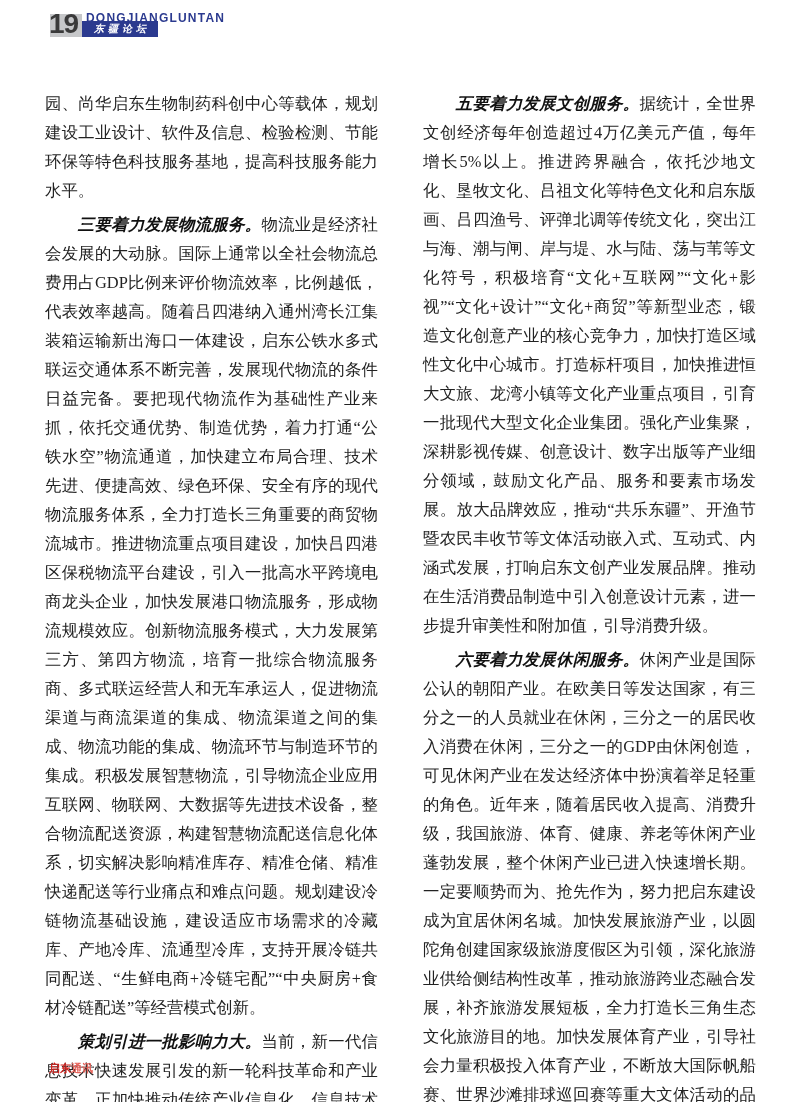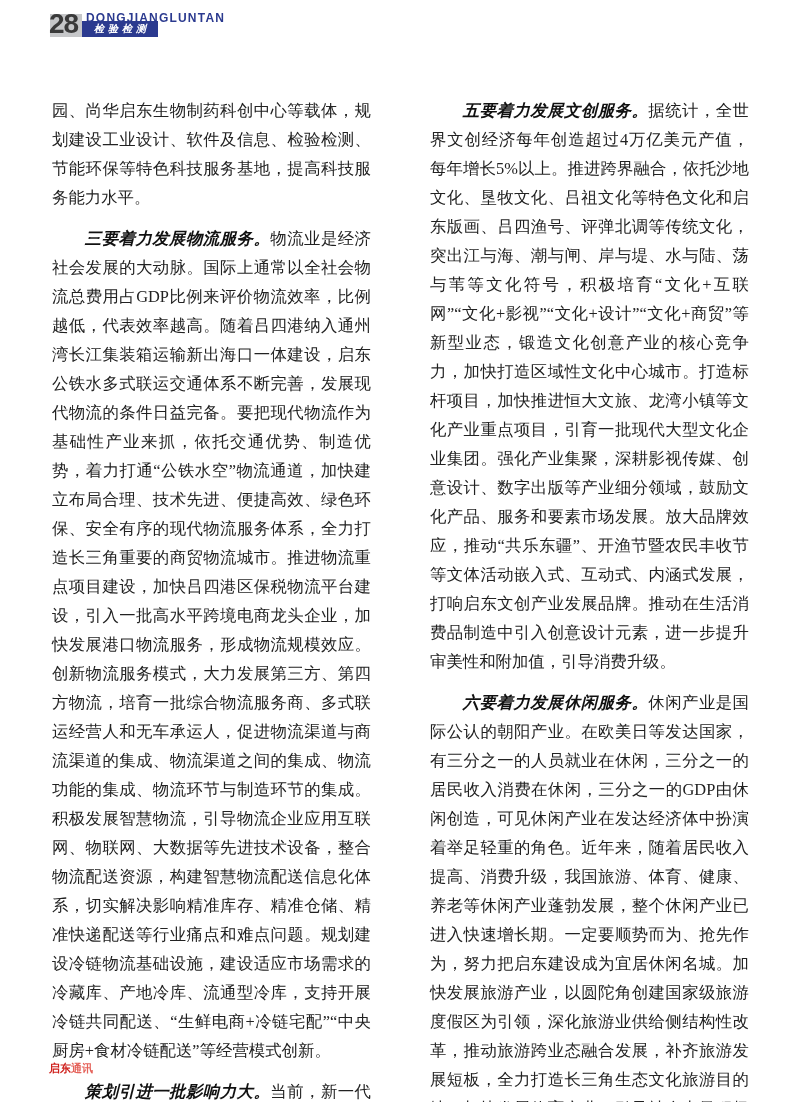--- a/index.html
+++ b/index.html
@@ -36,21 +36,21 @@
     letter-spacing:4px;text-indent:4px;
     font-style:italic;
   }
   
   .columns{
     position:absolute;left:40px;top:84px;width:721px;
     display:flex;gap:35px;
   }
   .col{width:343px;}
   .para{
-    margin:12px;
+    margin:5px;
     font-size:16.4px;line-height:29px;
     color:#222222;
     text-align:justify;
     text-justify:inter-character;
   }
   .para.indent{text-indent:2em;}
   .lead{
     font-weight:700;font-style:italic;color:#111111;
   }
   
@@ -63,24 +63,24 @@
     font-size:11.5px;color:#9a9a9a;line-height:15px;margin-top:48px;
   }
 </style>
 </head>
 <body>
 
 <div class="page">
 
   <header class="hdr">
     <div class="gray-box"></div>
-    <div class="pagenum">28</div>
+    <div class="pagenum">19</div>
     <div class="romanized">DONGJIANGLUNTAN</div>
     <div class="banner" style="background: rgb(43, 58, 143);">
-      <span>检验检测</span>
+      <span>东疆论坛</span>
     </div>
   </header>
 
   <main class="columns">
     <section class="col" id="col-left">
         <p class="para">园、尚华启东生物制药科创中心等载体，规划建设工业设计、软件及信息、检验检测、节能环保等特色科技服务基地，提高科技服务能力水平。</p>
         <p class="para indent"><span class="lead">三要着力发展物流服务。</span>物流业是经济社会发展的大动脉。国际上通常以全社会物流总费用占GDP比例来评价物流效率，比例越低，代表效率越高。随着吕四港纳入通州湾长江集装箱运输新出海口一体建设，启东公铁水多式联运交通体系不断完善，发展现代物流的条件日益完备。要把现代物流作为基础性产业来抓，依托交通优势、制造优势，着力打通“公铁水空”物流通道，加快建立布局合理、技术先进、便捷高效、绿色环保、安全有序的现代物流服务体系，全力打造长三角重要的商贸物流城市。推进物流重点项目建设，加快吕四港区保税物流平台建设，引入一批高水平跨境电商龙头企业，加快发展港口物流服务，形成物流规模效应。创新物流服务模式，大力发展第三方、第四方物流，培育一批综合物流服务商、多式联运经营人和无车承运人，促进物流渠道与商流渠道的集成、物流渠道之间的集成、物流功能的集成、物流环节与制造环节的集成。积极发展智慧物流，引导物流企业应用互联网、物联网、大数据等先进技术设备，整合物流配送资源，构建智慧物流配送信息化体系，切实解决影响精准库存、精准仓储、精准快递配送等行业痛点和难点问题。规划建设冷链物流基础设施，建设适应市场需求的冷藏库、产地冷库、流通型冷库，支持开展冷链共同配送、“生鲜电商+冷链宅配”“中央厨房+食材冷链配送”等经营模式创新。</p>
         <p class="para indent"><span class="lead">策划引进一批影响力大。</span>当前，新一代信息技术快速发展引发的新一轮科技革命和产业变革，正加快推动传统产业信息化、信息技术产业化，也催生了大量的信息服务需求。围绕发展工业互联网，大力推进工业互联网平台建设和应用推广，实施工业APP培育工程，鼓励制造企业设备“上云”、数据“上云”，完善工业互联网生态，提升工业技术的传播和应用效率。围绕发展电子信息及半导体产业，实施一批公共服务项目、强化半导体设计、软件开发、系统集成、内容与服务协同创新。围绕发展大数据产业，鼓励企业创新服务形式，融合应用组织数据、互联网数据、行业数据为政府、企业、个人提供数据服务，探索大数据交易模式，培育一批具有较强竞争力的大数据服务企业。围绕发展软件外</p>
       </section>
     <section class="col" id="col-right">

